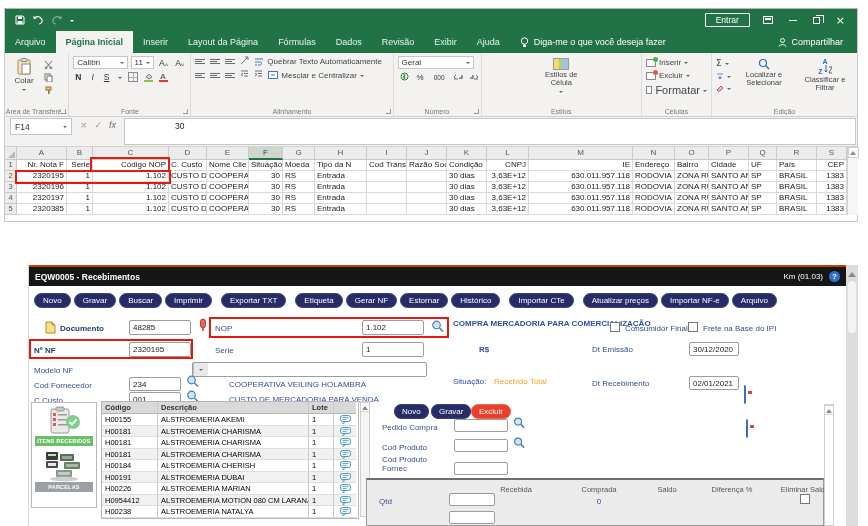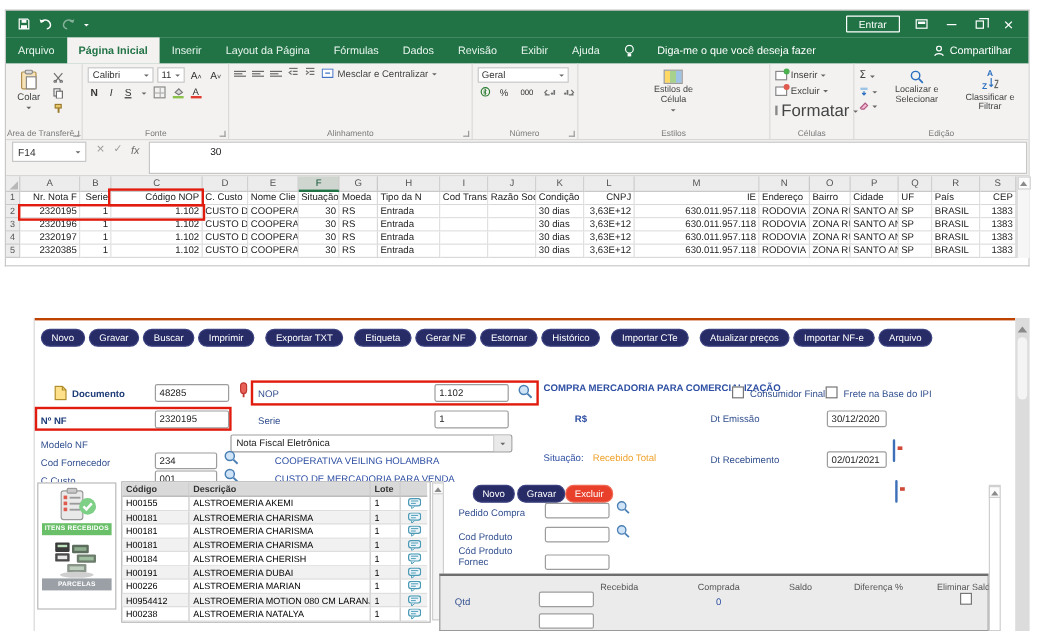--- a/index.html
+++ b/index.html
@@ -19,21 +19,21 @@
   .ctl-min { width:8px; height:1px; background:#fff; }
   .ctl-restore { width:7px; height:7px; border:1px solid #fff; position:relative; }
   .ctl-restore:before { content:""; position:absolute; left:2px; top:-3px; width:7px; height:7px; border:1px solid #fff; border-bottom:none; border-left:none; }
   .ctl-close { font-size:11px; line-height:1; }
   .ribbon-opt { width:10px; height:8px; border:1px solid #fff; position:relative; }
   .ribbon-opt:before { content:""; position:absolute; left:1px; top:1px; width:6px; height:2px; background:#fff; }
 
   .xl-tabs { height:22px; background:var(--excel-green); display:flex; align-items:stretch; color:#e8f5ee; font-size:9px; }
   .xl-tab { display:flex; align-items:center; padding:0 10px; cursor:default; white-space:nowrap; }
   .xl-tab.active { background:#f3f2f1; color:var(--excel-green); font-weight:bold; }
-  .xl-tellme { display:flex; align-items:center; gap:19px; padding:0 10px; color:#fff; white-space:nowrap; }
+  .xl-tellme { display:flex; align-items:center; gap:5px; padding:0 10px; color:#fff; white-space:nowrap; }
   .xl-share { margin-left:auto; display:flex; align-items:center; gap:4px; padding-right:14px; color:#fff; white-space:nowrap; }
 
   .xl-ribbon { height:64px; background:#f3f2f1; border-bottom:1px solid #d2d0ce; display:flex; font-size:8px; color:#444; }
   .rb-group { position:relative; border-right:1px solid #dcdad8; padding:3px 4px 12px 4px; display:flex; gap:4px; }
   .rb-label { position:absolute; bottom:1px; left:0; right:0; text-align:center; font-size:7px; color:#7a7a7a; white-space:nowrap; overflow:hidden; }
   .dlg { position:absolute; right:2px; bottom:2px; width:5px; height:5px; border-right:1px solid #9a9a9a; border-bottom:1px solid #9a9a9a; }
   .caret { width:0; height:0; border:3px solid transparent; border-top-color:#666; margin-top:3px; display:inline-block; }
   .caret.sm { border-width:2.5px; }
   .rb-col { display:flex; flex-direction:column; justify-content:flex-start; gap:3px; }
   .rb-row { display:flex; align-items:center; gap:3px; }
@@ -287,20 +287,46 @@
             <span class="bars">
                 <i></i>
                 <i></i>
                 <i></i>
               </span>
             <span class="bars">
                 <i></i>
                 <i></i>
                 <i></i>
               </span>
+            <span><svg width="9" height="9" viewBox="0 0 9 9">
+                  <path d="M1 8 L8 1 M8 1 L5 1 M8 1 L8 4" stroke="#707070" fill="none"></path>
+                </svg></span>
+            <span style="display:inline-flex;align-items:center;gap:3px">
+              <svg width="10" height="8" viewBox="0 0 10 8">
+                  <path d="M1 1 H9 M1 4 H6 C8 4 8 7 6 7 H4 M1 7 H3" stroke="#4472c4" fill="none"></path>
+                </svg>
+              <span style="font-size:8px;color:#444">Quebrar Texto Automaticamente</span>
+            </span>
+          </div>
+          <div class="rb-row" style="gap:5px">
+            <span class="bars">
+                <i></i>
+                <i></i>
+                <i></i>
+              </span>
+            <span class="bars">
+                <i></i>
+                <i></i>
+                <i></i>
+              </span>
+            <span class="bars">
+                <i></i>
+                <i></i>
+                <i></i>
+              </span>
             <span><svg width="9" height="8" viewBox="0 0 9 8">
                   <path d="M1 1 H8 M4 3.5 H8 M4 6 H8 M3 3 L1 4.5 L3 6" stroke="#707070" fill="none"></path>
                 </svg></span>
             <span><svg width="9" height="8" viewBox="0 0 9 8">
                   <path d="M1 1 H8 M4 3.5 H8 M4 6 H8 M1 3 L3 4.5 L1 6" stroke="#707070" fill="none"></path>
                 </svg></span>
             <span style="display:inline-flex;align-items:center;gap:3px">
               <svg width="10" height="8" viewBox="0 0 10 8">
                   <rect x="0.5" y="0.5" width="9" height="7" fill="#fff" stroke="#4472c4"></rect>
                   <path d="M3 4 H7" stroke="#4472c4"></path>
@@ -359,21 +385,21 @@
               <span style="font-size:8px">Inserir</span>
               <span class="caret sm"></span>
             </div>
           <div class="rb-row">
               <span class="cell-ic red"></span>
               <span style="font-size:8px">Excluir</span>
               <span class="caret sm"></span>
             </div>
           <div class="rb-row">
               <span class="cell-ic"></span>
-              <span style="font-size:14px">Formatar</span>
+              <span style="font-size:11px">Formatar</span>
               <span class="caret sm"></span>
             </div>
         </div>
         <div class="rb-label">Células</div>
       </div>
 
       <div class="rb-group" style="flex:1; border-right:none">
         <div class="rb-col" style="gap:4px;padding-top:2px">
           <div class="rb-row">
               <span class="icon" style="font-size:9px;color:#444">Σ</span>
@@ -565,20 +591,27 @@
           </div>
       </div>
     </div>
   </div>
 
   <div class="red-box" style="left:90px;top:157px;width:80px;height:15px"></div>
   <div class="red-box" style="left:15px;top:170px;width:156px;height:14px"></div>
 
   <div class="app-window">
     <div class="app-topline"></div>
+    <div class="app-titlebar">
+      <span class="app-title">EQW0005 - Recebimentos</span>
+      <span class="app-tb-right">
+        <span>Km (01.03)</span>
+        <span class="help-circle">?</span>
+      </span>
+    </div>
     <div class="app-toolbar" id="app-toolbar">
         <div class="tb-grp">
           <button class="pill">Novo</button>
           <button class="pill">Gravar</button>
           <button class="pill">Buscar</button>
           <button class="pill">Imprimir</button>
         </div>
         <div class="tb-grp">
           <button class="pill">Exportar TXT</button>
         </div>
@@ -628,21 +661,20 @@
     <span class="abs fin" style="left:100px;top:77px;width:62px;height:15px">2320195</span>
     <span class="abs flabel plain" style="left:186px;top:81px">Serie</span>
     <span class="abs fin" style="left:333px;top:77px;width:62px;height:15px">1</span>
     <span class="abs fvalue-link" style="left:450px;top:80px;font-weight:bold">R$</span>
     <span class="abs flabel plain" style="left:563px;top:80px">Dt Emissão</span>
     <span class="abs fin" style="left:660px;top:77px;width:50px;height:14px">30/12/2020</span>
     <span class="abs cal-ic" style="left:715px;top:78px"></span>
 
     <span class="abs flabel plain" style="left:5px;top:101px">Modelo NF</span>
     <span class="abs dd-select" style="left:163px;top:97px;width:235px;height:15px">
-      <span class="txt">Nota Fiscal Eletrônica</span>
       <span class="dd-arrowbox">
           <span class="caret sm"></span>
         </span>
     </span>
 
     <span class="abs flabel plain" style="left:5px;top:116px">Cod Fornecedor</span>
     <span class="abs fin" style="left:100px;top:112px;width:52px;height:14px">234</span>
     <svg class="abs" style="left:157px;top:110px" width="13" height="13" viewBox="0 0 13 13">
         <circle cx="5.5" cy="5" r="3.8" fill="#cfe4f7" stroke="#4a7fb5" stroke-width="1.2"></circle>
         <path d="M8.5 8 L12 11.5" stroke="#4a7fb5" stroke-width="1.6"></path>

